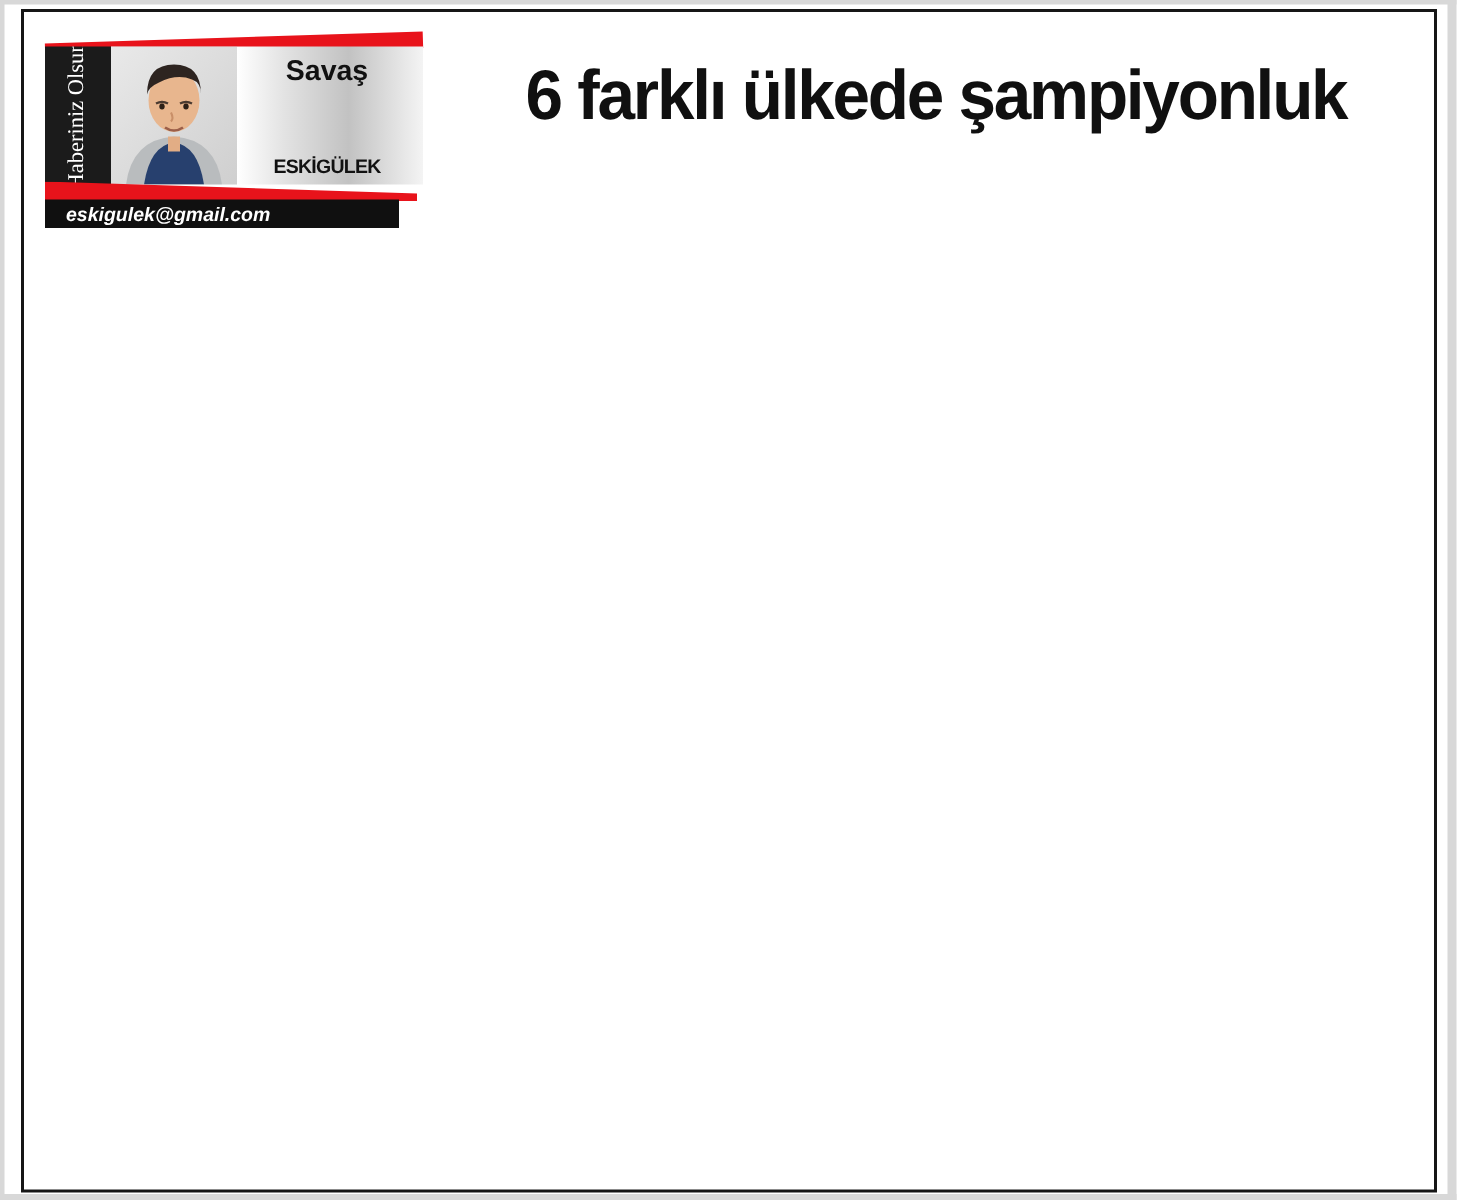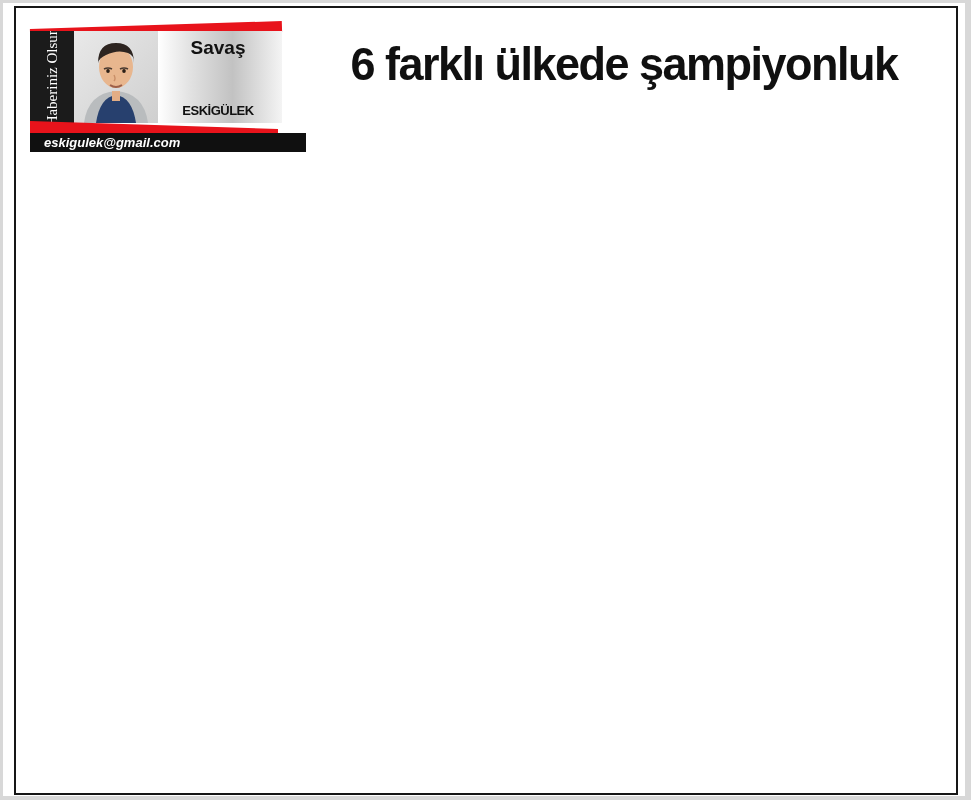--- a/index.html
+++ b/index.html
@@ -21,21 +21,21 @@
     transform:translate(-50%,-50%) rotate(-90deg);transform-origin:center;
     color:#fff;font-family:"Liberation Serif",serif;font-size:15px;line-height:15px;
     text-align:center;white-space:nowrap;}
   .card .portrait{width:84px;position:relative;background:#dcdcdc;}
   .card .namepanel{flex:1;background:linear-gradient(90deg,#ffffff 0%,#e3e3e3 25%,#c2c2c2 60%,#f4f4f4 100%);
     display:flex;flex-direction:column;justify-content:center;align-items:center;padding-right:4px;gap:44px;}
   .card .nm1{font-family:"Liberation Sans",sans-serif;font-weight:800;font-size:19px;color:#111;}
   .card .nm2{font-family:"Liberation Sans",sans-serif;font-weight:800;font-size:13px;color:#111;letter-spacing:-0.5px;}
   .card .wedge{position:absolute;left:0;top:99px;width:248px;height:13px;background:#e8131b;
     clip-path:polygon(0 0,100% 62%,100% 100%,0 100%);}
-  .card .mail{position:absolute;left:0;top:111px;width:276px;height:19px;background:#101010;
+  .card .mail{position:absolute;left:0;top:111px;width:236px;height:19px;background:#101010;
     color:#fff;font-family:"Liberation Sans",sans-serif;font-style:italic;font-weight:700;
     font-size:13px;line-height:19px;padding-left:14px;box-sizing:border-box;}
   
   .col{position:absolute;overflow:hidden;font-size:12.8px;line-height:14.8px;
     text-align:justify;color:#151515;letter-spacing:-0.15px;}
   .col p{margin:0;text-indent:12px;}
   .col p.noindent{text-indent:0;}
   .col h3{font-family:"Liberation Sans",sans-serif;font-style:italic;font-weight:800;
     font-size:16px;line-height:18.5px;margin:9px 0 6px 0;color:#000;letter-spacing:-0.4px;}
   #col1{left:30px;top:156px;width:232px;height:630px;}

